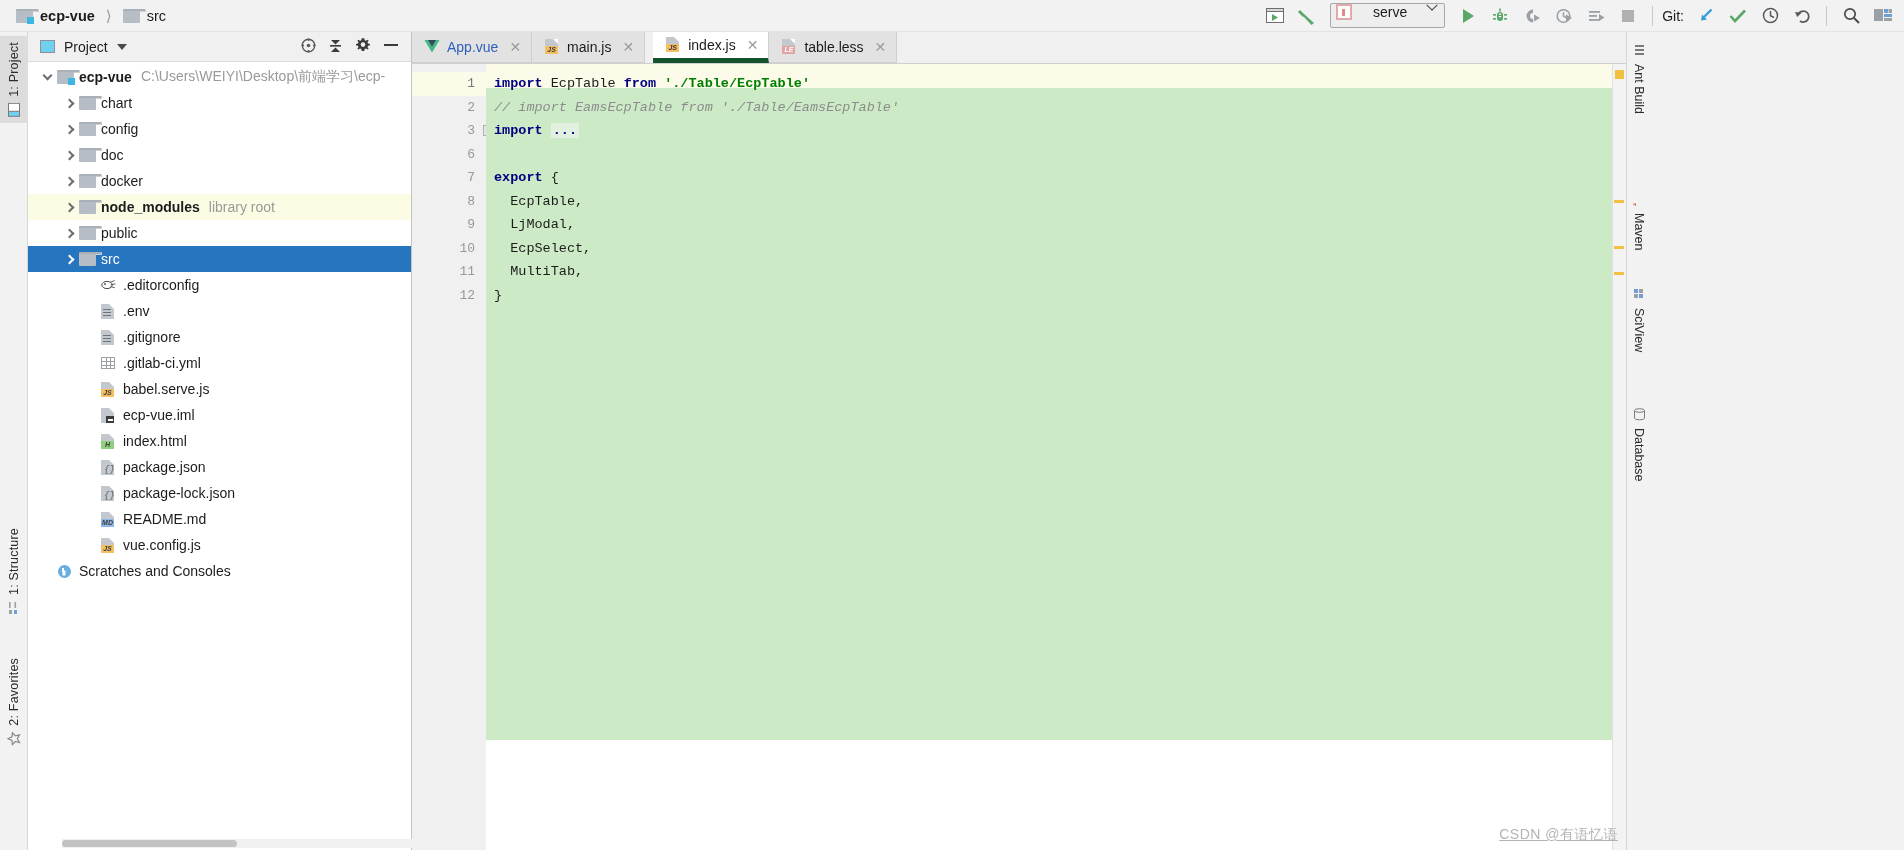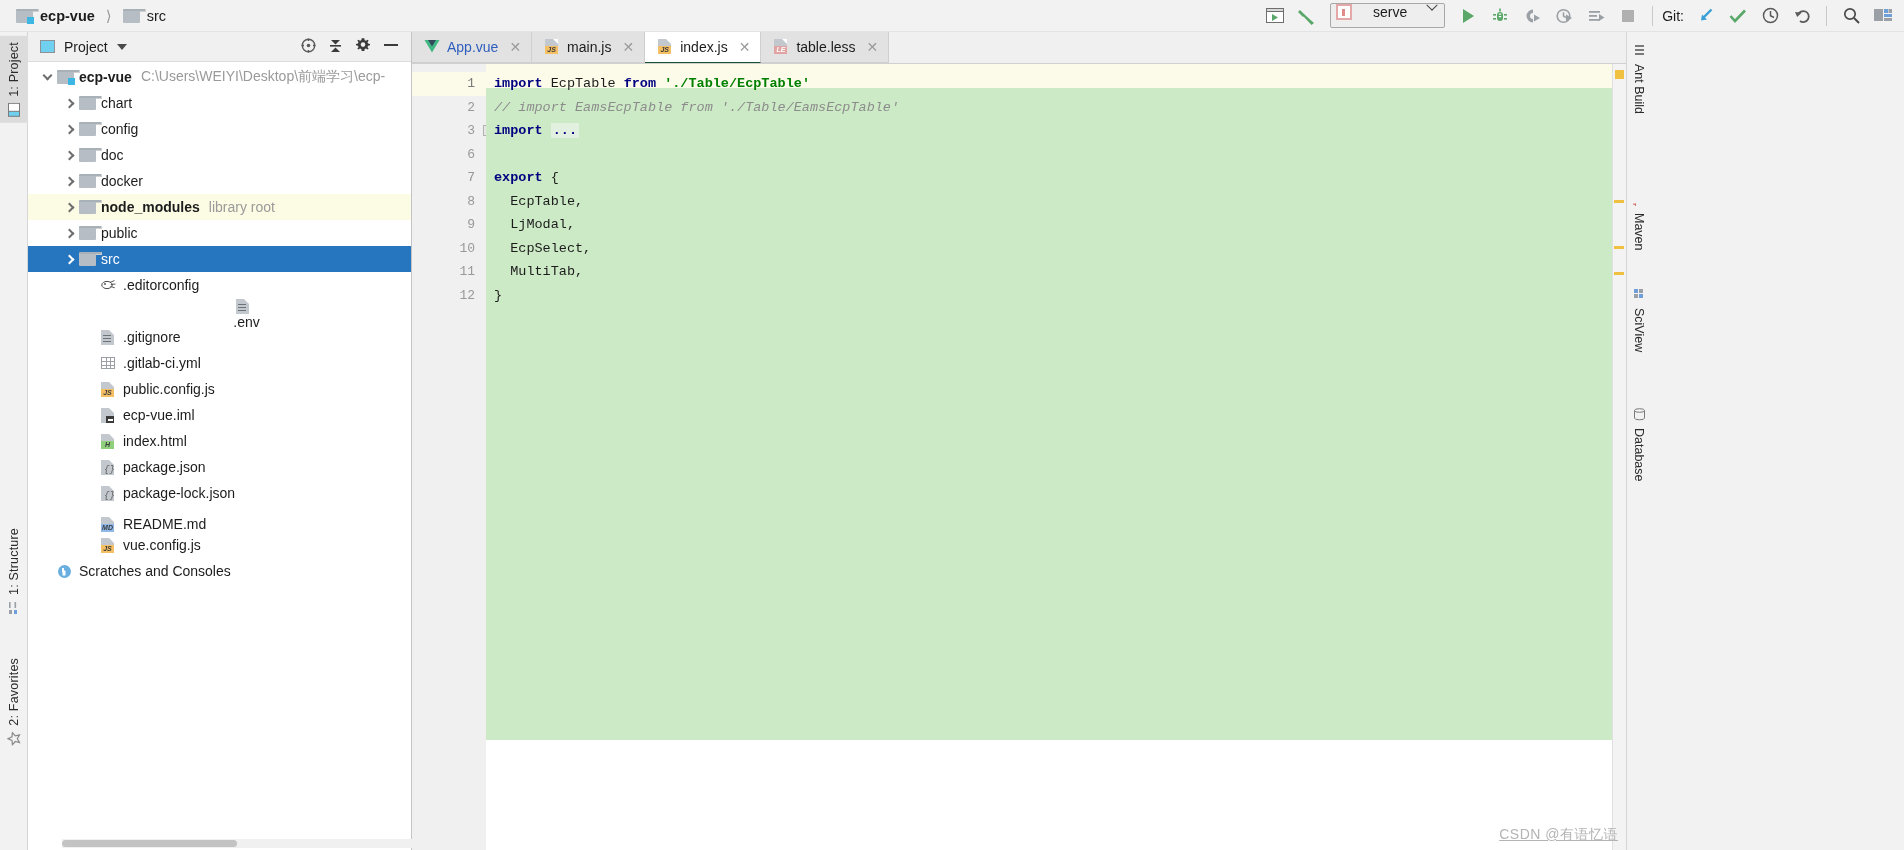--- a/index.html
+++ b/index.html
@@ -141,21 +141,21 @@
   .editor {
     position:absolute; left:412px; top:32px; right:26px; height:818px;
     background:#fff; display:flex; flex-direction:column;
   }
   .tabs { height:32px; display:flex; align-items:stretch; background:#f0f0f0; flex:none; border-bottom:1px solid #d0d0d0;}
   .tab {
     display:flex; align-items:center; gap:7px; padding:0 10px 0 12px;
     background:#e2e2e2; border-right:1px solid #cfcfcf; font-size:14px; cursor:default;
     border-bottom:1px solid #d0d0d0;
   }
-  .tab.active { background:#ffffff; border-bottom:1px solid #14532d;}
+  .tab.active { background:#ffffff; border-bottom:5px solid #14532d;margin-left:8px;}
   .tab .tname.vue { color:#2f5fbd; }
   .tabclose { color:#9b9b9b; font-size:14px; margin-left:4px; }
   .tabic { width:16px; height:16px; position:relative; flex:none; }
 
   .code-area { flex:1; display:flex; position:relative; overflow:hidden; background:#fff; }
   .gutter {
     width:74px; flex:none; background:#f0f0f0; position:relative;
     font-family:"Liberation Mono", monospace; font-size:13px; color:#999; text-align:right;
     padding-top:8px; border-right:0px;
   }
@@ -553,21 +553,21 @@
           <span class="arrow none"></span>
           <span class="ic">
             <svg class="editorcfg-ic" width="15" height="12" viewBox="0 0 15 12">
               <ellipse cx="6" cy="6" rx="5.2" ry="3.6" fill="none" stroke="#4a4a4a" stroke-width="1"></ellipse>
               <path d="M9 3.5 L13.5 1.5 M9.8 5.5 L14.5 5 M9.4 7.5 L13.8 8.8" stroke="#4a4a4a" stroke-width="0.9"></path>
               <circle cx="4" cy="5" r="0.9" fill="#4a4a4a"></circle>
             </svg>
           </span>
           <span class="name">.editorconfig</span>
         </div>
-        <div class="row" style="padding-left: 54px; flex-direction: column;">
+        <div class="row" style="padding-left: 54px;">
           <span class="arrow none"></span>
           <span class="ic">
             <i class="doc"></i>
             <i class="lines"></i>
           </span>
           <span class="name">.env</span>
         </div>
         <div class="row" style="padding-left: 54px;">
           <span class="arrow none"></span>
           <span class="ic">
@@ -582,21 +582,21 @@
             <i class="grid-ic"></i>
           </span>
           <span class="name">.gitlab-ci.yml</span>
         </div>
         <div class="row" style="padding-left: 54px;">
           <span class="arrow none"></span>
           <span class="ic">
             <i class="doc"></i>
             <i class="badge js">JS</i>
           </span>
-          <span class="name">public.config.js</span>
+          <span class="name">babel.serve.js</span>
         </div>
         <div class="row" style="padding-left: 54px;">
           <span class="arrow none"></span>
           <span class="ic">
             <i class="doc"></i>
             <i class="iml-ic"></i>
           </span>
           <span class="name">ecp-vue.iml</span>
         </div>
         <div class="row" style="padding-left: 54px;">
@@ -616,21 +616,21 @@
           <span class="name">package.json</span>
         </div>
         <div class="row" style="padding-left: 54px;">
           <span class="arrow none"></span>
           <span class="ic">
             <i class="doc"></i>
             <i class="json-ic">{}</i>
           </span>
           <span class="name">package-lock.json</span>
         </div>
-        <div class="row" style="padding-left: 54px; align-items: flex-end;">
+        <div class="row" style="padding-left: 54px;">
           <span class="arrow none"></span>
           <span class="ic">
             <i class="doc"></i>
             <i class="badge md">MD</i>
           </span>
           <span class="name">README.md</span>
         </div>
         <div class="row" style="padding-left: 54px;">
           <span class="arrow none"></span>
           <span class="ic">

